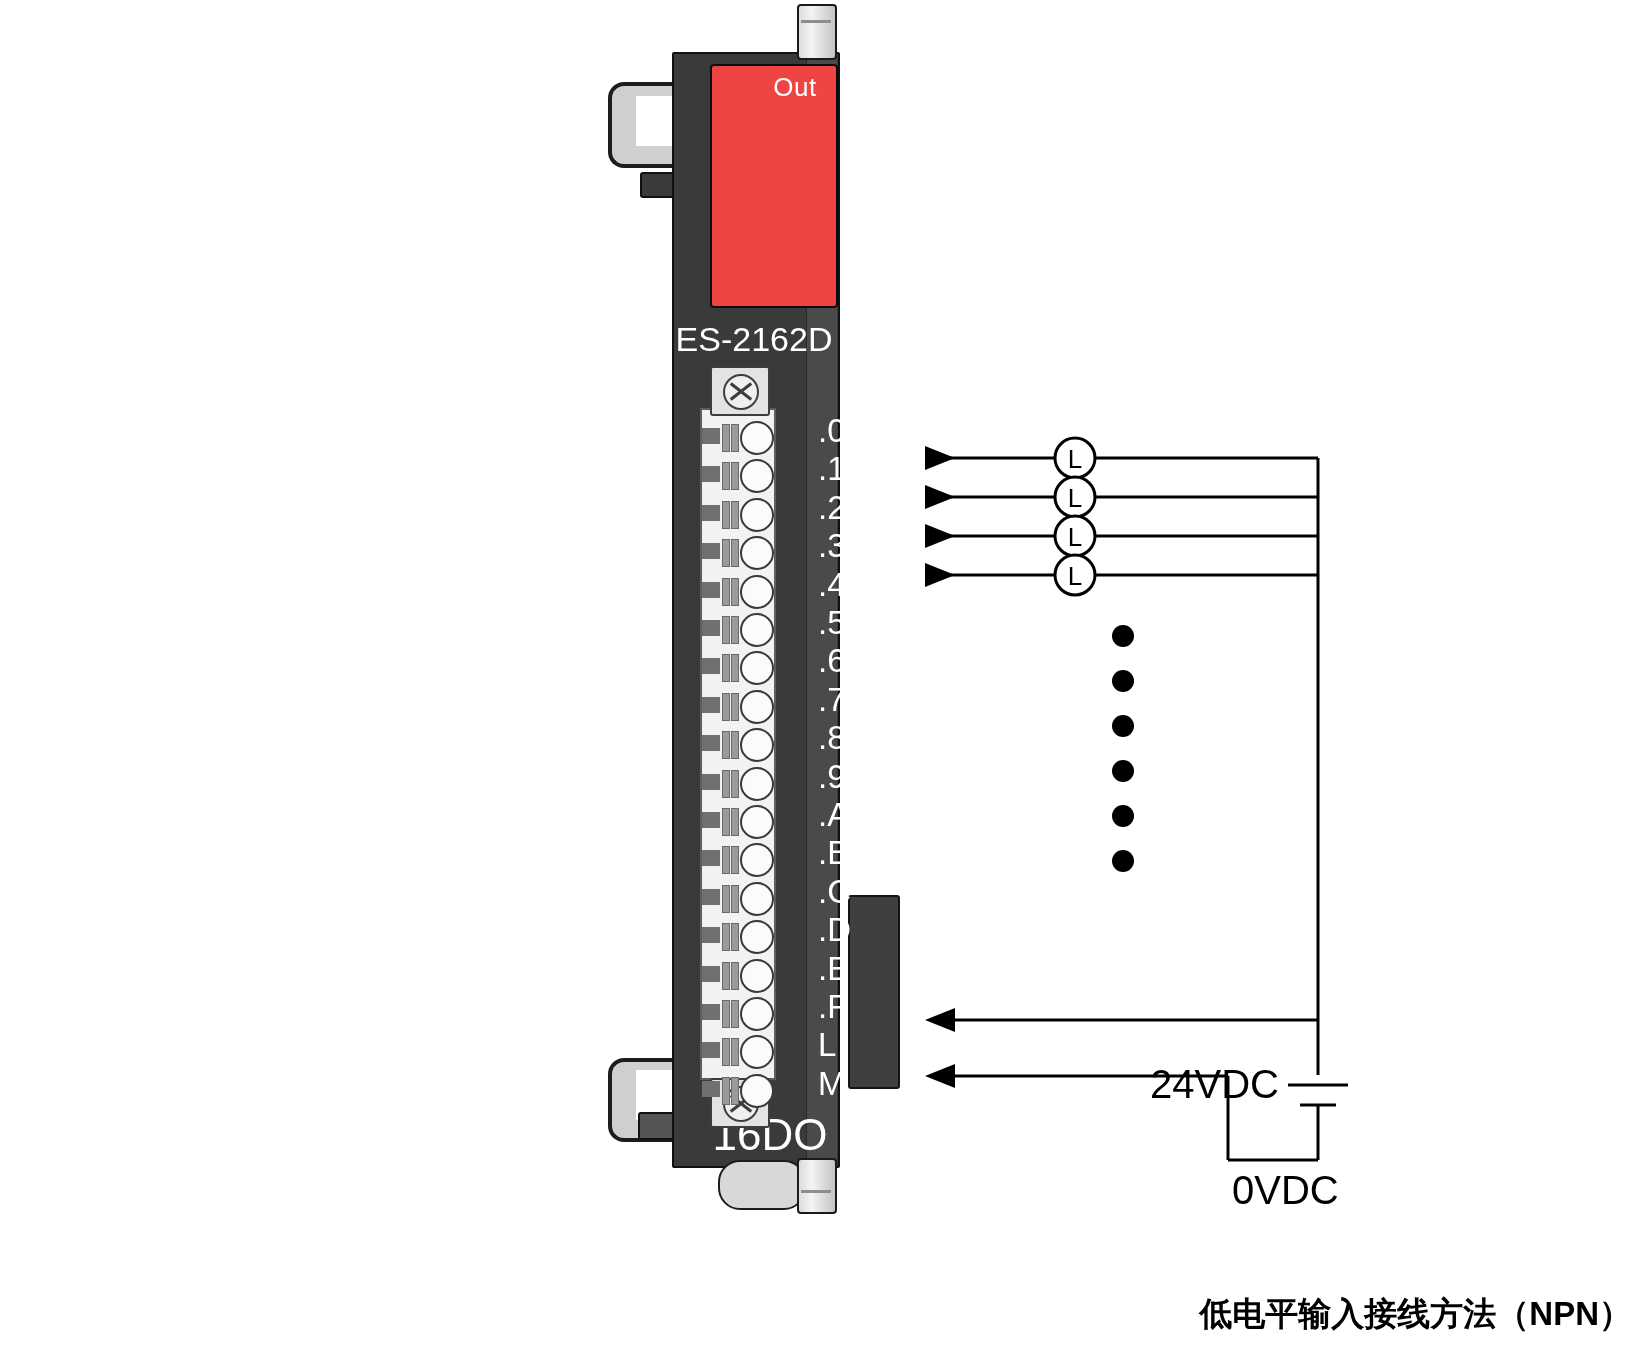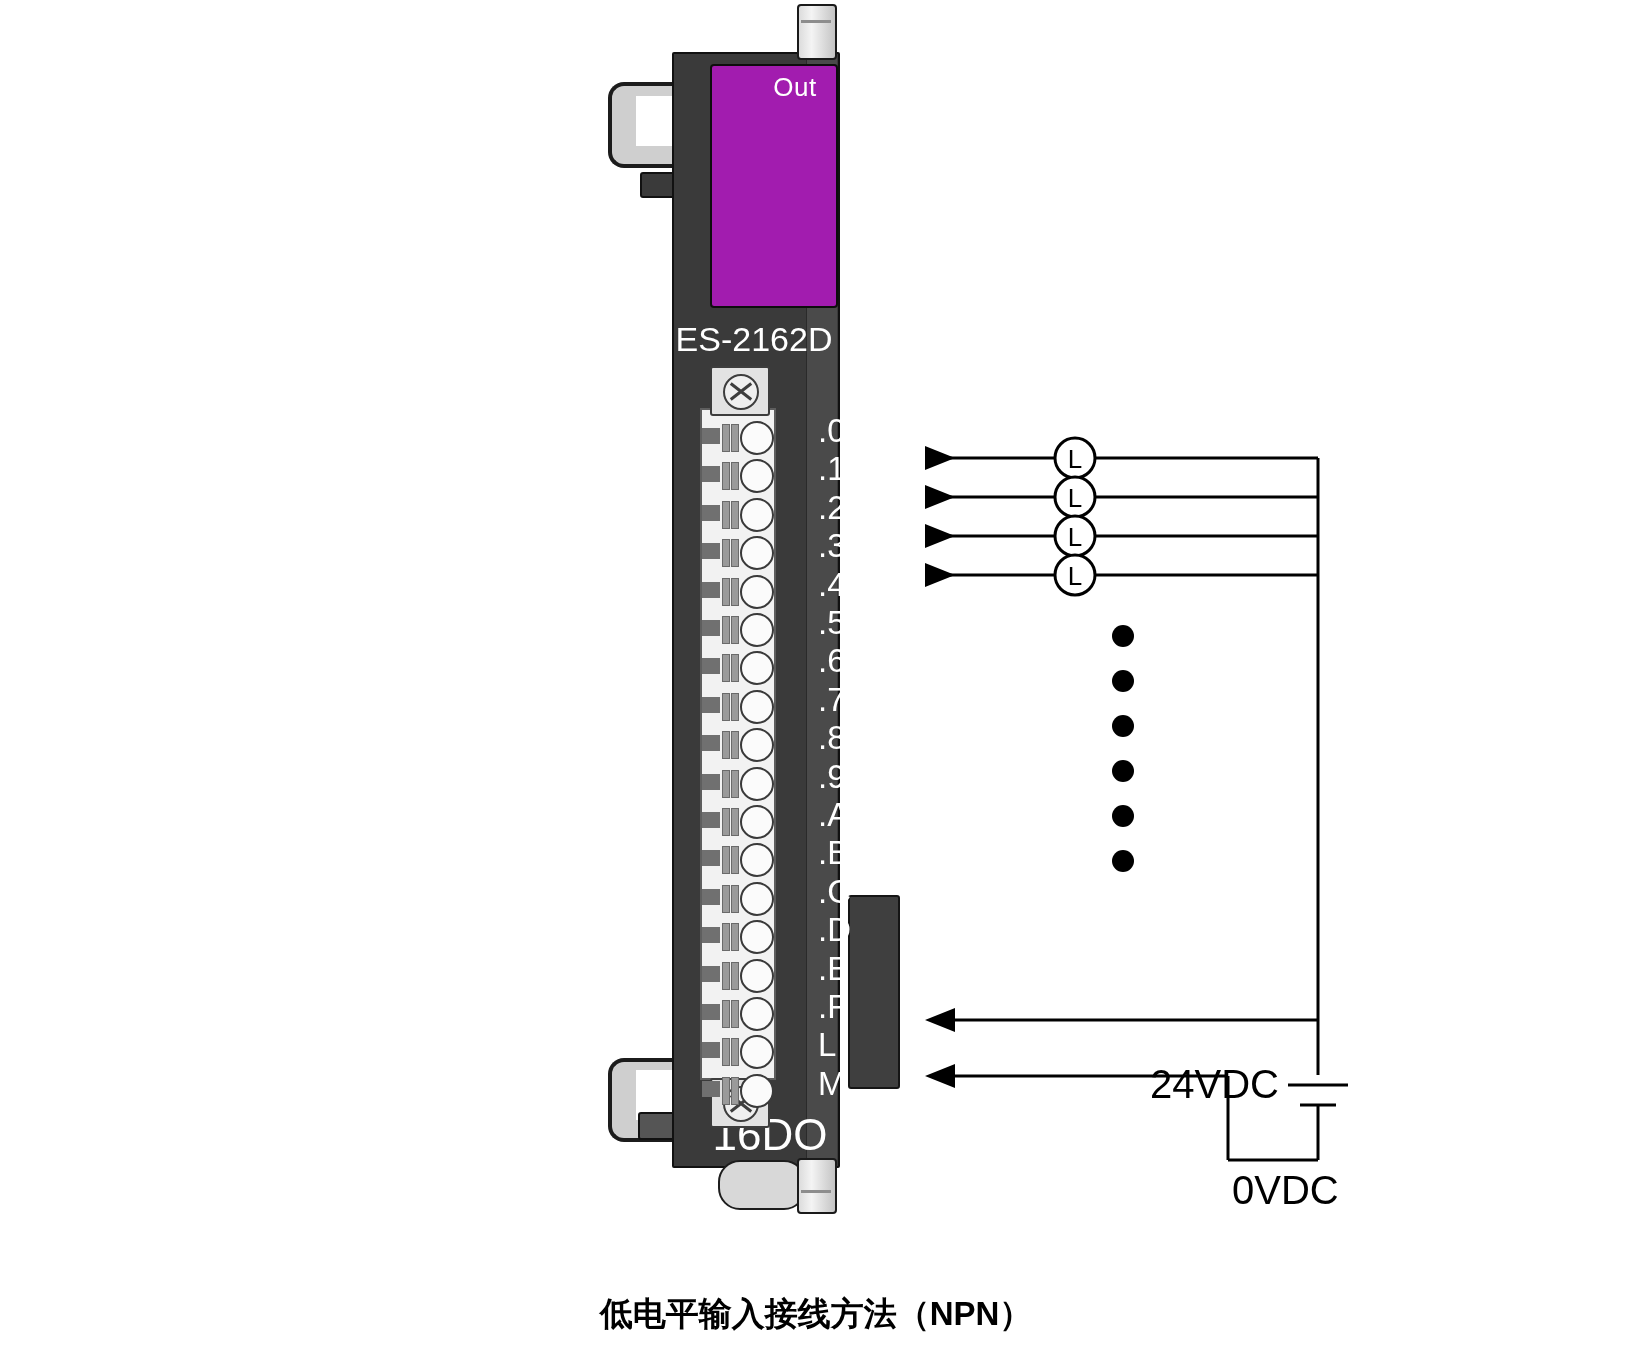--- a/index.html
+++ b/index.html
@@ -183,21 +183,21 @@
     z-index: 3;
   }
 
   
   .led-panel {
     position: absolute;
     left: 710px;
     top: 64px;
     width: 124px;
     height: 240px;
-    background: #a21caf;
+    background: #ef4444;
     border: 2px solid #0d0d0d;
     border-radius: 4px;
     z-index: 8;
   }
   .led-out-label {
     position: absolute;
     left: 0; top: 6px;
     width: 124px;
     text-align: center;
     color: #fff;
@@ -346,21 +346,21 @@
     position: absolute;
     color: #000;
     font-size: 40px;
   }
 
   .caption {
     position: absolute;
     left: 0;
     top: 1292px;
     width: 1632px;
-    text-align: center;
+    text-align: right;
     font-size: 33px;
     font-weight: bold;
     color: #000;
     z-index: 20;
   }
 </style>
 </head>
 <body>
 
 <div id="stage">

